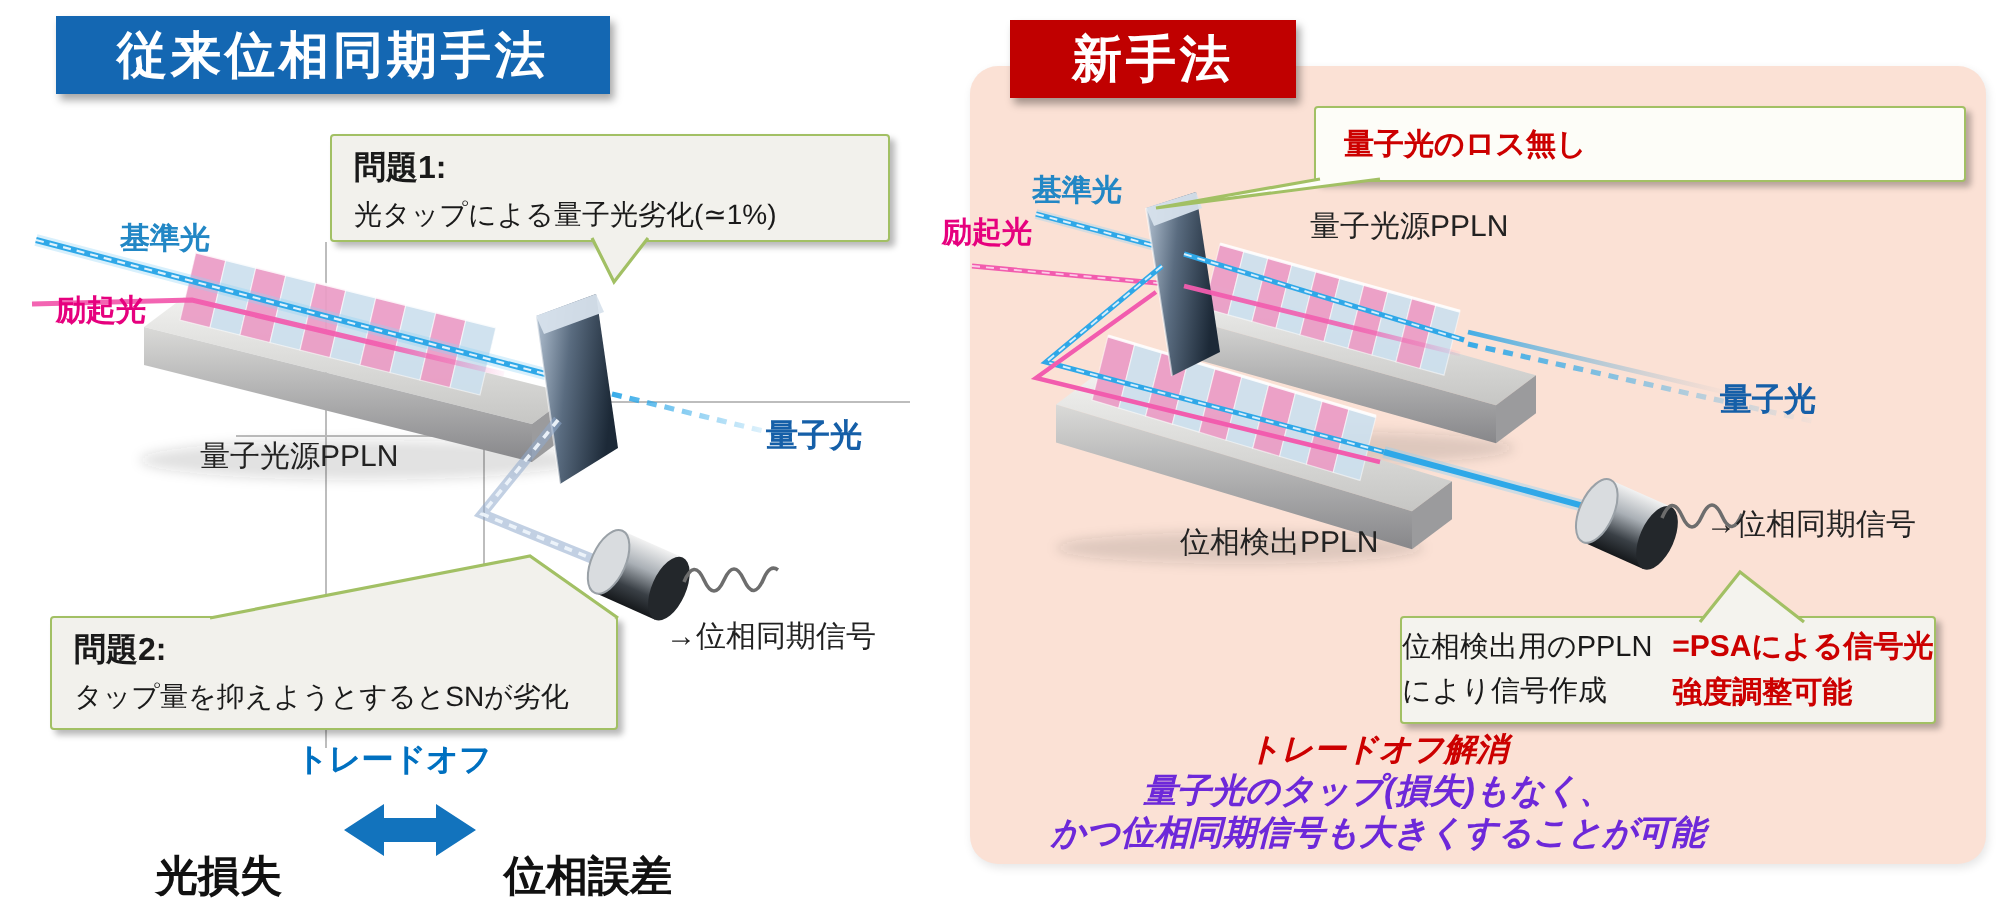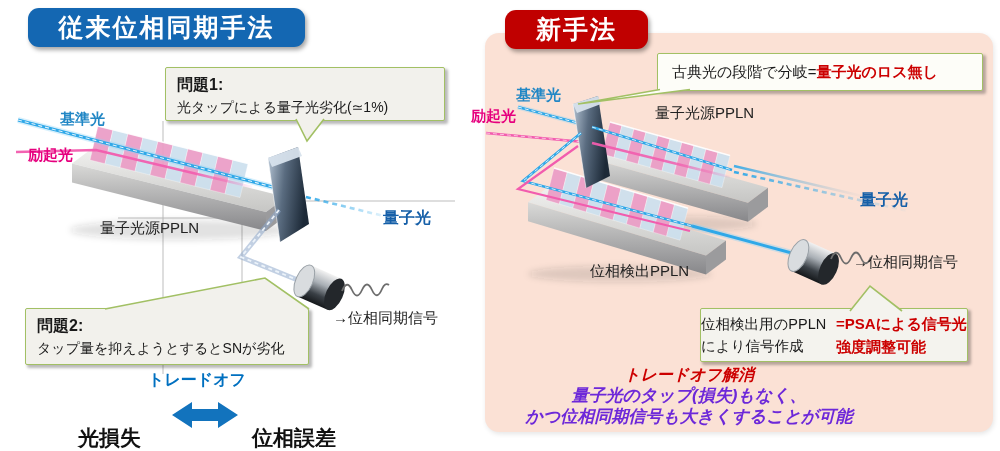--- a/index.html
+++ b/index.html
@@ -1,21 +1,21 @@
 <!DOCTYPE html>
 <html style="--header_blue: #1467b2; --header_red: #c00000; --panel_pink: #fbe1d5; --callout_green: #a2c064; --box_gray: #f2f1ec; --reference_blue: #2287c5; --pump_magenta: #e6007e; --quantum_blue: #155fa8; --tradeoff_blue: #0070c0; --accent_red: #cc0000; --beam_cyan: #2fa8e8;"><head>
 <meta charset="utf-8">
 <style>
   * { margin:0; padding:0; box-sizing:border-box; }
   html,body { width:1000px; height:451px; }
   body {
     position:relative; background:#ffffff; overflow:hidden;
     font-family:"Liberation Sans","DejaVu Sans",sans-serif; color:#1a1a1a;
   }
-  .abs { position:absolute;border-radius:11px; }
+  .abs { position:absolute; }
   .z0 { z-index:0; } .z2 { z-index:2; } .z3 { z-index:3; }
   #art { position:absolute; left:0; top:0; z-index:1; }
 
   .title-box {
     display:flex; align-items:center; justify-content:center;
     color:#fff; font-weight:bold; font-size:25px; letter-spacing:2px;
     box-shadow:2px 3px 4px rgba(0,0,0,.35);
   }
   #left-title  { left:28px; top:8px;  width:277px; height:39px; background:var(--header_blue); }
   #right-title { left:505px; top:10px; width:143px; height:39px; background:var(--header_red); }
@@ -258,21 +258,20 @@
 <div class="abs z2 callout problem" id="problem1">
   <div class="ttl">問題1:</div>
   <div>光タップによる量子光劣化(≃1%)</div>
 </div>
 <div class="abs z2 callout problem" id="problem2">
   <div class="ttl">問題2:</div>
   <div>タップ量を抑えようとするとSNが劣化</div>
 </div>
 
 <div class="abs z2 callout" id="callout-top">
-  <span>古典光の段階で分岐=</span>
     <span class="hl">量子光のロス無し</span>
 </div>
 <div class="abs z2 callout" id="callout-bottom">
   <div>位相検出用のPPLNにより信号作成</div>
   <div class="hl">=PSAによる信号光強度調整可能</div>
 </div>
 
 <svg class="tail z3" style="left:288px; top:118px;" width="46" height="26">
   <path d="M8,1 L19,23 L36,1" fill="var(--box_gray)"></path>
 </svg>

